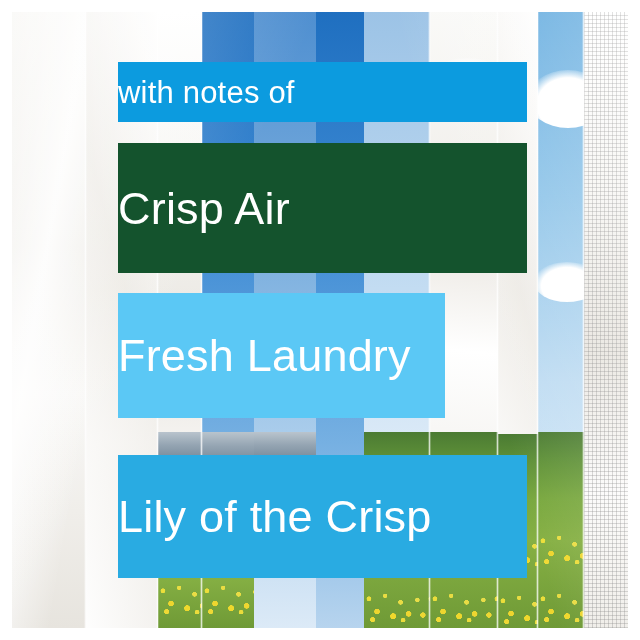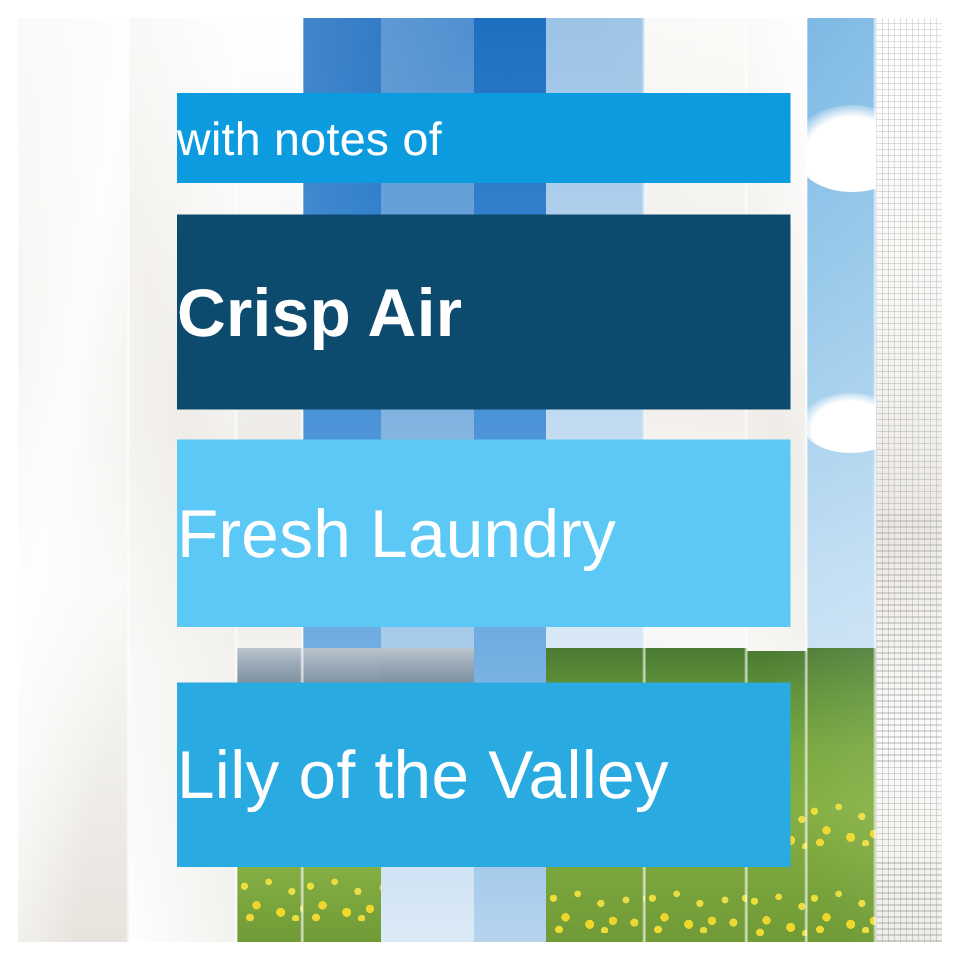--- a/index.html
+++ b/index.html
@@ -130,21 +130,21 @@
     justify-content:flex-start;
     color:#ffffff;
     letter-spacing:.2px;
     white-space:nowrap;
     font-weight:400;
   }
   .band-text { display:block; line-height:1; }
 
   #band-with-notes  { left:118px; top:62px;  width:409px; height:60px;  }
   #band-crisp-air   { left:118px; top:143px; width:409px; height:130px; }
-  #band-fresh       { left:118px; top:293px; width:409px; height:125px; }
+  #band-fresh       { left:118px; top:293px; width:327px; height:125px; }
   #band-lily        { left:118px; top:455px; width:409px; height:123px; }
 
   #band-with-notes .band-text { font-size:31px; }
   #band-crisp-air  .band-text { font-size:45px; }
   #band-fresh      .band-text { font-size:45px; }
   #band-lily       .band-text { font-size:45px; }
 </style>
 </head>
 <body>
 
@@ -199,25 +199,25 @@
     <div class="seam" style="left:524px;"></div>
     <div class="seam" style="left:570px;"></div>
 
     <div id="sheen"></div>
   </div>
 
   <div class="band" id="band-with-notes" style="background-color: rgb(12, 155, 223); color: rgb(255, 255, 255);">
     <span class="band-text">with notes of</span>
   </div>
 
-  <div class="band" id="band-crisp-air" style="background-color: #0c4a6e; color: rgb(255, 255, 255); font-weight: bold;">
+  <div class="band" id="band-crisp-air" style="background-color: #14532d; color: rgb(255, 255, 255);">
     <span class="band-text">Crisp Air</span>
   </div>
 
   <div class="band" id="band-fresh" style="background-color: rgb(91, 200, 245); color: rgb(255, 255, 255);">
     <span class="band-text">Fresh Laundry</span>
   </div>
 
   <div class="band" id="band-lily" style="background-color: rgb(41, 171, 226); color: rgb(255, 255, 255);">
-    <span class="band-text">Lily of the Valley</span>
+    <span class="band-text">Lily of the Crisp</span>
   </div>
 
 </div>
 
 </body></html>

